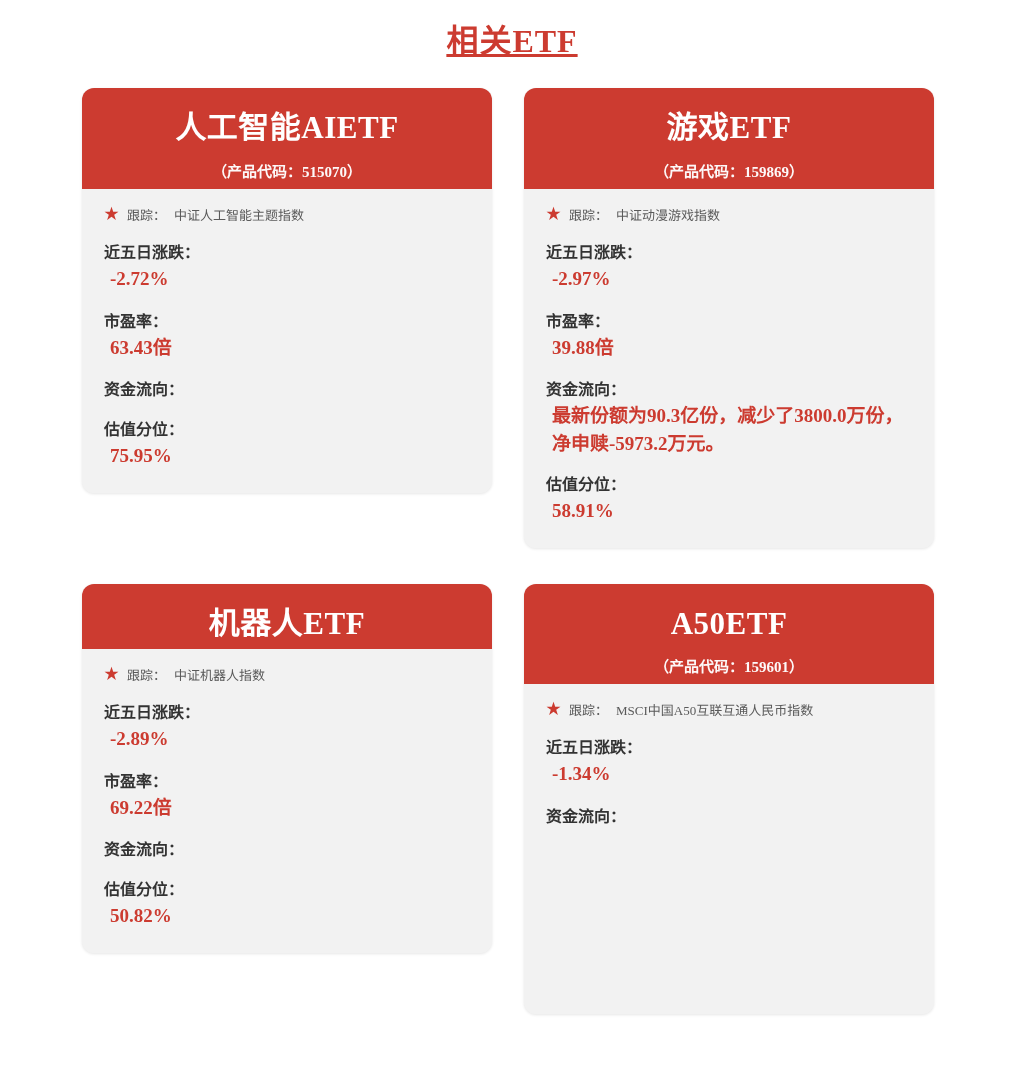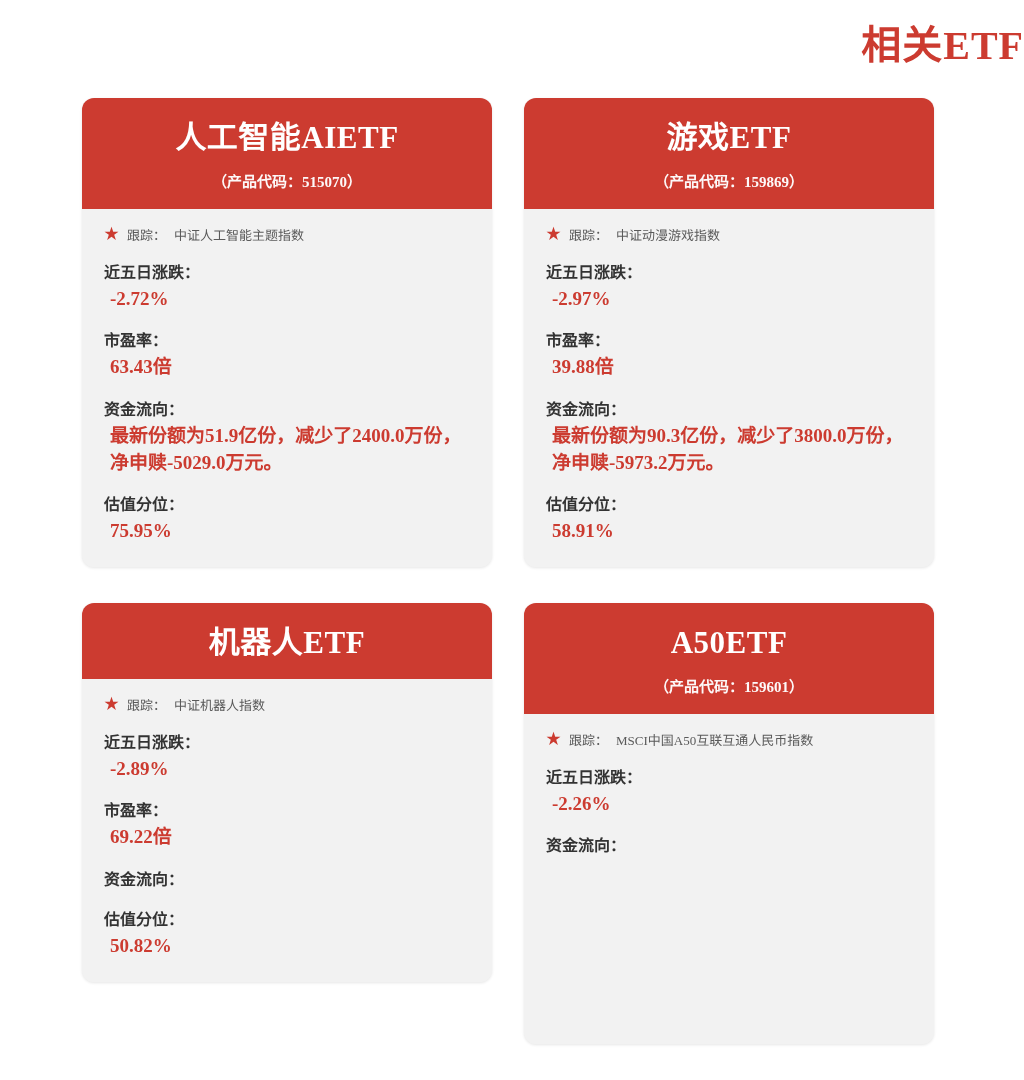--- a/index.html
+++ b/index.html
@@ -11,49 +11,50 @@
     background: #ffffff;
     font-family: "Liberation Serif", "DejaVu Serif", serif;
   }
   .page {
     width: 1024px;
     height: 1080px;
     position: relative;
     overflow: hidden;
   }
   .page-title {
-    text-align: right;
+    text-align: center;
     color: #cc3b30;
-    font-size: 40px;
+    font-size: 32px;
     font-weight: bold;
     letter-spacing: 1px;
     margin: 22px 0 0 0;
     line-height: 1.2;
     font-family: "Liberation Serif", "DejaVu Serif", serif;
+    text-decoration: underline;
   }
   .grid {
     margin-top: 28px;
     padding: 0 82px;
     display: grid;
     grid-template-columns: 410px 410px;
     column-gap: 32px;
     row-gap: 36px;
   }
   .card {
     border-radius: 12px;
     overflow: hidden;
     background: #f2f2f2;
     box-shadow: 0 1px 3px rgba(0,0,0,0.10);
     align-self: start;
   }
   .card-header {
     background: #cc3b30;
     color: #ffffff;
     text-align: center;
-    padding: 22px 12px 18px 12px;
+    padding: 22px 12px 8px 12px;
   }
   .card-title {
     font-size: 31px;
     font-weight: bold;
     line-height: 1.15;
     letter-spacing: 0.5px;
   }
   .card-code {
     margin-top: 14px;
     font-size: 15px;
@@ -127,21 +128,20 @@
         <div class="metric">
           <span class="metric-label">近五日涨跌：</span>
           <span class="metric-value">-2.72%</span>
         </div>
         <div class="metric">
           <span class="metric-label">市盈率：</span>
           <span class="metric-value">63.43倍</span>
         </div>
         <div class="metric flow">
           <span class="metric-label">资金流向：</span>
-          <span class="metric-value">最新份额为51.9亿份，减少了2400.0万份，净申赎-5029.0万元。</span>
         </div>
         <div class="metric">
           <span class="metric-label">估值分位：</span>
           <span class="metric-value">75.95%</span>
         </div>
       </div>
     </div>
 
     <div class="card">
       <div class="card-header">
@@ -207,21 +207,21 @@
         <div class="card-code">（产品代码：159601）</div>
       </div>
       <div class="card-body" style="min-height:330px;">
         <div class="track-row">
           <span class="star-icon">★</span>
           <span class="track-text">跟踪：</span>
           <span class="track-text">MSCI中国A50互联互通人民币指数</span>
         </div>
         <div class="metric">
           <span class="metric-label">近五日涨跌：</span>
-          <span class="metric-value">-2.26%</span>
+          <span class="metric-value">-1.34%</span>
         </div>
         <div class="metric flow">
           <span class="metric-label">资金流向：</span>
         </div>
       </div>
     </div>
 
   </div>
 </div>
 

